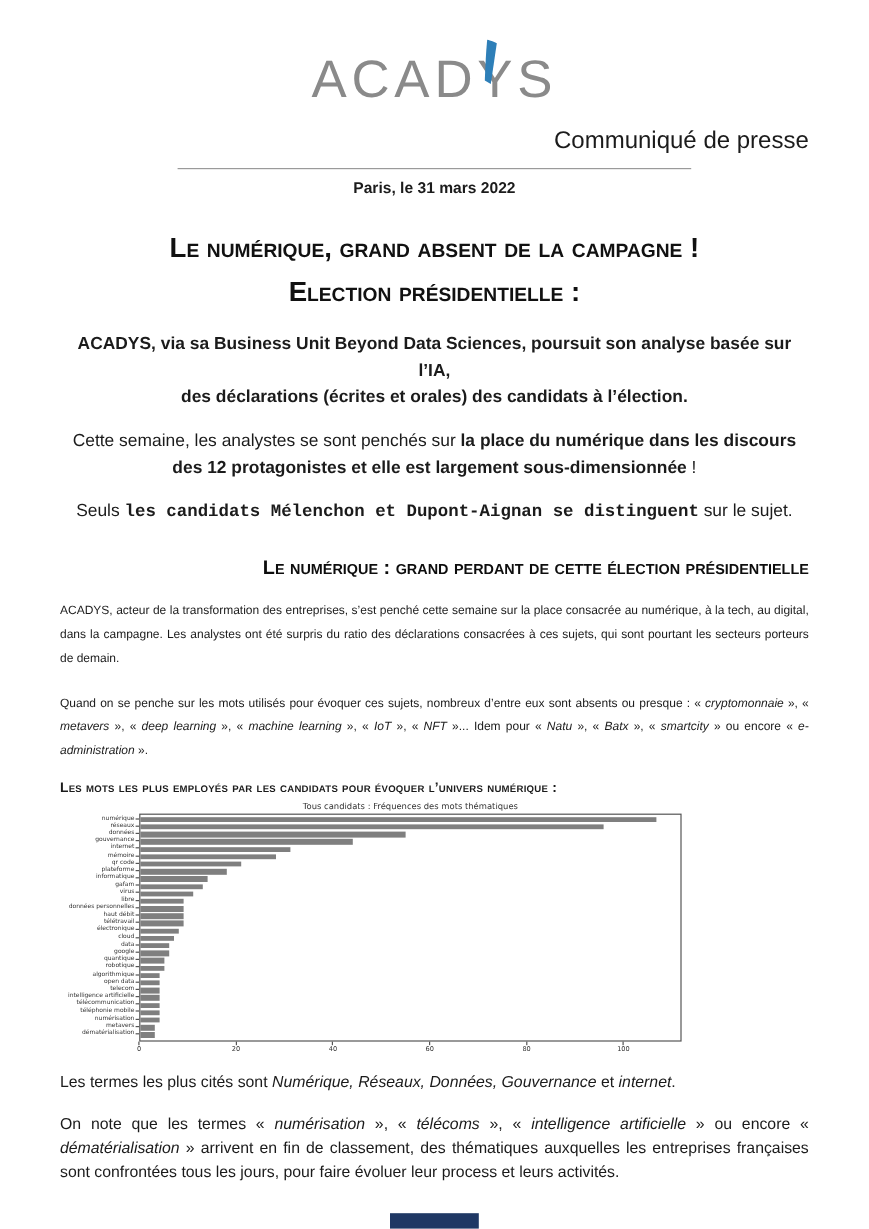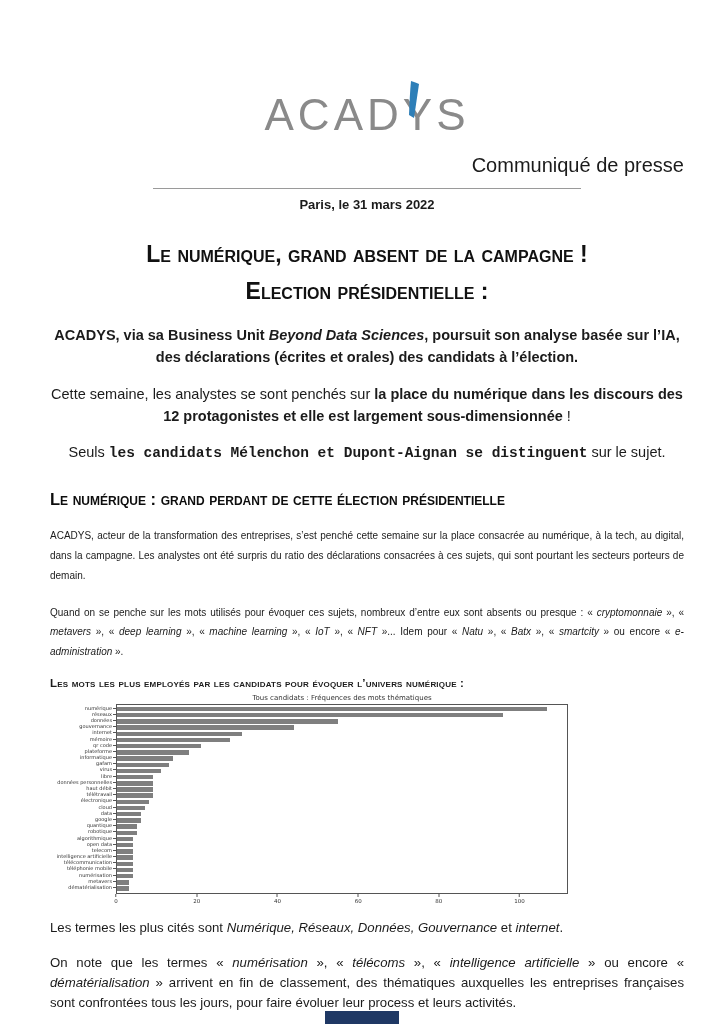--- a/index.html
+++ b/index.html
@@ -1,20 +1,20 @@
 <!DOCTYPE html>
 <html lang="fr"><head>
 <meta charset="utf-8">
 <style>
   html,body { margin:0; padding:0; }
   body {
     width:724px; height:1024px; background:#ffffff; overflow:hidden;
     font-family:"Liberation Sans", sans-serif; color:#1b1b1b; position:relative;
   }
-  .page { padding:44px 40px 0 50px;margin-top:48px; }
+  .page { padding:44px 50px 0 50px; }
 
   
   .logo-wrap { text-align:center; }
   .logo {
     display:inline-block; position:relative;
     font-size:44px; letter-spacing:4px; color:#8a8a8a; font-weight:400; line-height:1.05;
   }
   .logo-y { position:relative; display:inline-block; }
   .logo-accent { position:absolute; left:3px; top:-11px; width:16px; height:38px; }
 
@@ -28,21 +28,21 @@
     font-variant:small-caps; font-size:23px; line-height:37px; color:#111;
   }
 
   
   .intro { text-align:center; font-size:14.5px; line-height:22px; margin-top:14px; }
   .intro + .intro { margin-top:0; }
   .intro-last { margin-top:20px; }
 
   
   .section-heading {
-    margin-top:26px; font-variant:small-caps; font-weight:700; font-size:16.5px; color:#0d0d0d;
+    margin-top:26px; font-variant:small-caps; font-weight:700; font-size:16.5px; color:#0d0d0d;text-align:right;
   }
   .bodytext { font-size:10px; line-height:19.8px; text-align:justify; margin-top:17px; }
 
   .chart-heading {
     margin-top:15px; font-variant:small-caps; font-weight:700; font-size:11.5px; letter-spacing:0.2px;
   }
 
   
   .figure { margin-top:5px; width:624px; font-family:"DejaVu Sans", sans-serif; }
   .chart-title { margin-left:66px; width:452px; text-align:center; font-size:7px; color:#333; margin-bottom:2px; }
@@ -87,21 +87,21 @@
 
   <div class="press-label">Communiqué de presse</div>
   <hr class="head-rule">
   <div class="dateline">Paris, le 31 mars 2022</div>
 
   <div class="doc-title">
     <div>Le numérique, grand absent de la campagne !</div>
     <div>Election présidentielle :</div>
   </div>
 
-  <p class="intro"><span style="font-weight: 700;">ACADYS, via sa Business Unit </span><span style="font-weight: 700; font-style: italic;">Beyond Data Sciences</span><span style="font-weight: 700;">, poursuit son analyse basée sur l’IA,</span><br><span style="font-weight: 700;">des déclarations (écrites et orales) des candidats à l’élection.</span></p>
+  <p class="intro"><span style="font-weight: 700;">ACADYS, via sa Business Unit </span><span style="font-weight: 700; ">Beyond Data Sciences</span><span style="font-weight: 700;">, poursuit son analyse basée sur l’IA,</span><br><span style="font-weight: 700;">des déclarations (écrites et orales) des candidats à l’élection.</span></p>
   <p class="intro"><span>Cette semaine, les analystes se sont penchés sur </span><span style="font-weight: 700;">la place du numérique dans les discours des 12 protagonistes et elle est largement sous-dimensionnée</span><span> !</span></p>
   <p class="intro intro-last"><span>Seuls </span><span style="font-weight: 700; font-family: Liberation Mono, monospace;">les candidats Mélenchon et Dupont-Aignan se distinguent</span><span> sur le sujet.</span></p>
 
   <div class="section-heading">Le numérique : grand perdant de cette élection présidentielle</div>
   <p class="bodytext">ACADYS, acteur de la transformation des entreprises, s’est penché cette semaine sur la place consacrée au numérique, à la tech, au digital, dans la campagne. Les analystes ont été surpris du ratio des déclarations consacrées à ces sujets, qui sont pourtant les secteurs porteurs de demain.</p>
   <p class="bodytext"><span>Quand on se penche sur les mots utilisés pour évoquer ces sujets, nombreux d’entre eux sont absents ou presque : « </span><span style="font-style: italic;">cryptomonnaie</span><span> », « </span><span style="font-style: italic;">metavers</span><span> », « </span><span style="font-style: italic;">deep learning</span><span> », « </span><span style="font-style: italic;">machine learning</span><span> », « </span><span style="font-style: italic;">IoT</span><span> », « </span><span style="font-style: italic;">NFT</span><span> »... Idem pour « </span><span style="font-style: italic;">Natu</span><span> », « </span><span style="font-style: italic;">Batx</span><span> », « </span><span style="font-style: italic;">smartcity</span><span> » ou encore « </span><span style="font-style: italic;">e-administration</span><span> ».</span></p>
 
   <div class="chart-heading">Les mots les plus employés par les candidats pour évoquer l’univers numérique :</div>
 
   <div class="figure">

